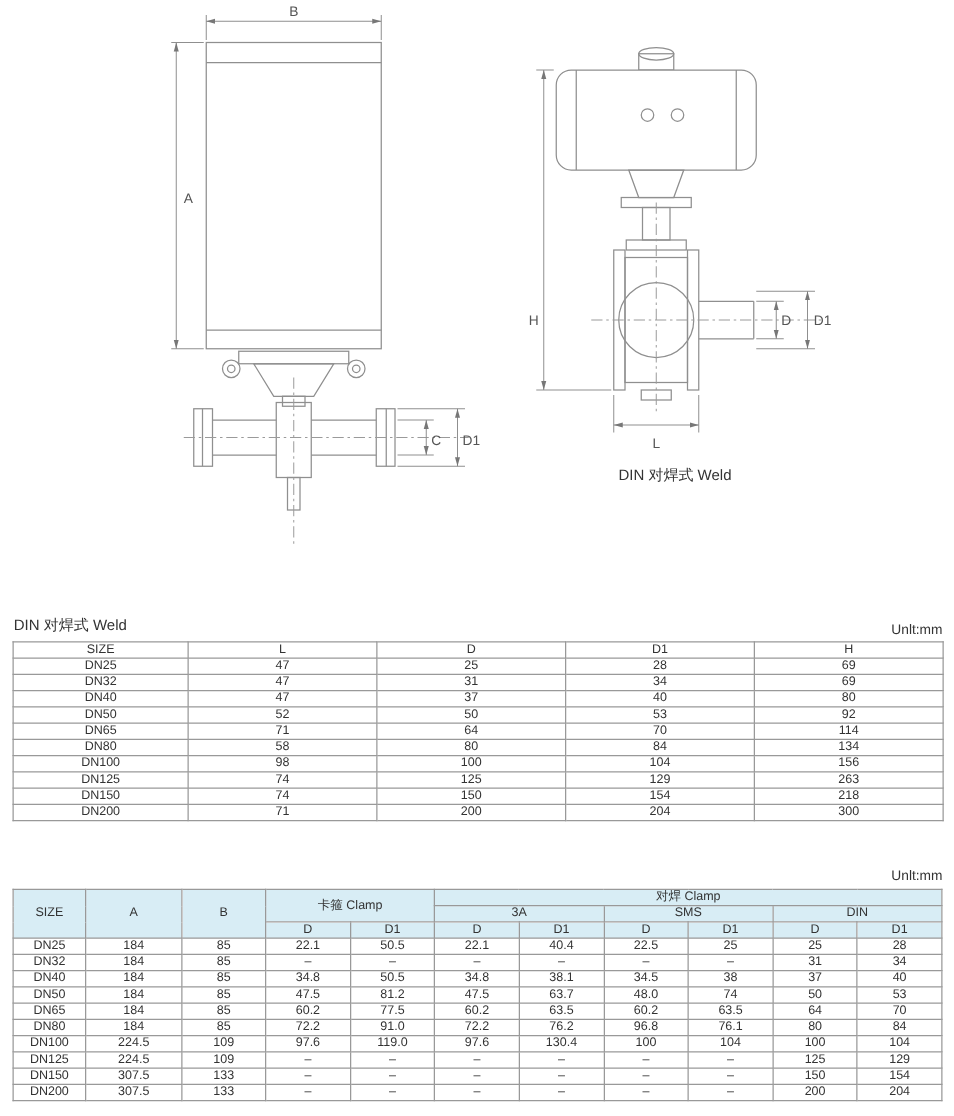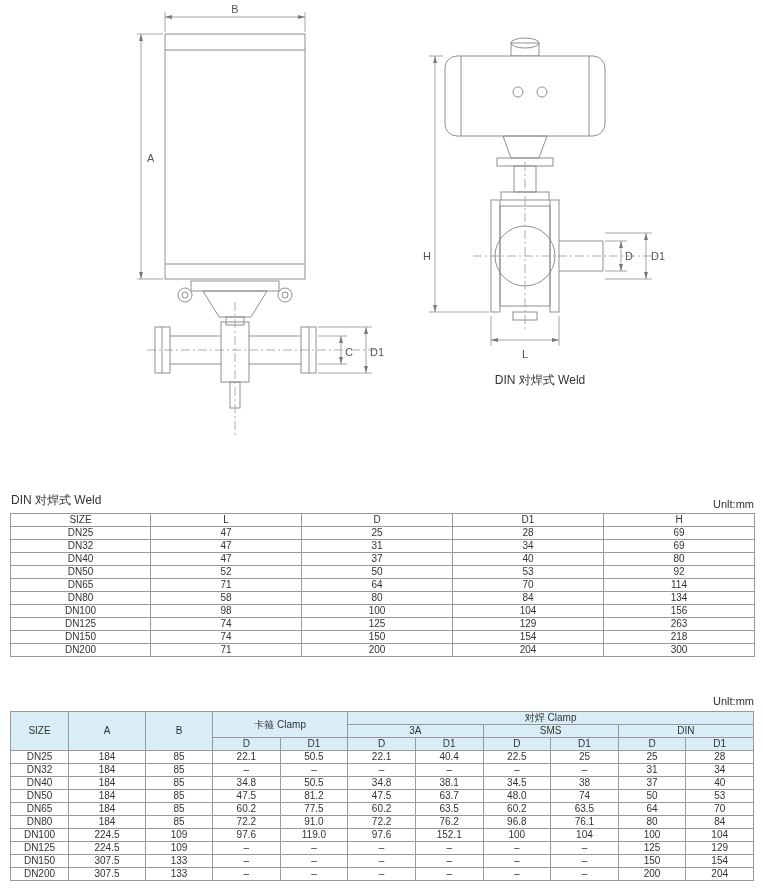--- a/index.html
+++ b/index.html
@@ -399,21 +399,21 @@
           <td>80</td>
           <td>84</td>
         </tr>
         <tr>
           <td>DN100</td>
           <td>224.5</td>
           <td>109</td>
           <td>97.6</td>
           <td>119.0</td>
           <td>97.6</td>
-          <td>152.1</td>
+          <td>130.4</td>
           <td>100</td>
           <td>104</td>
           <td>100</td>
           <td>104</td>
         </tr>
         <tr>
           <td>DN125</td>
           <td>224.5</td>
           <td>109</td>
           <td>–</td>

